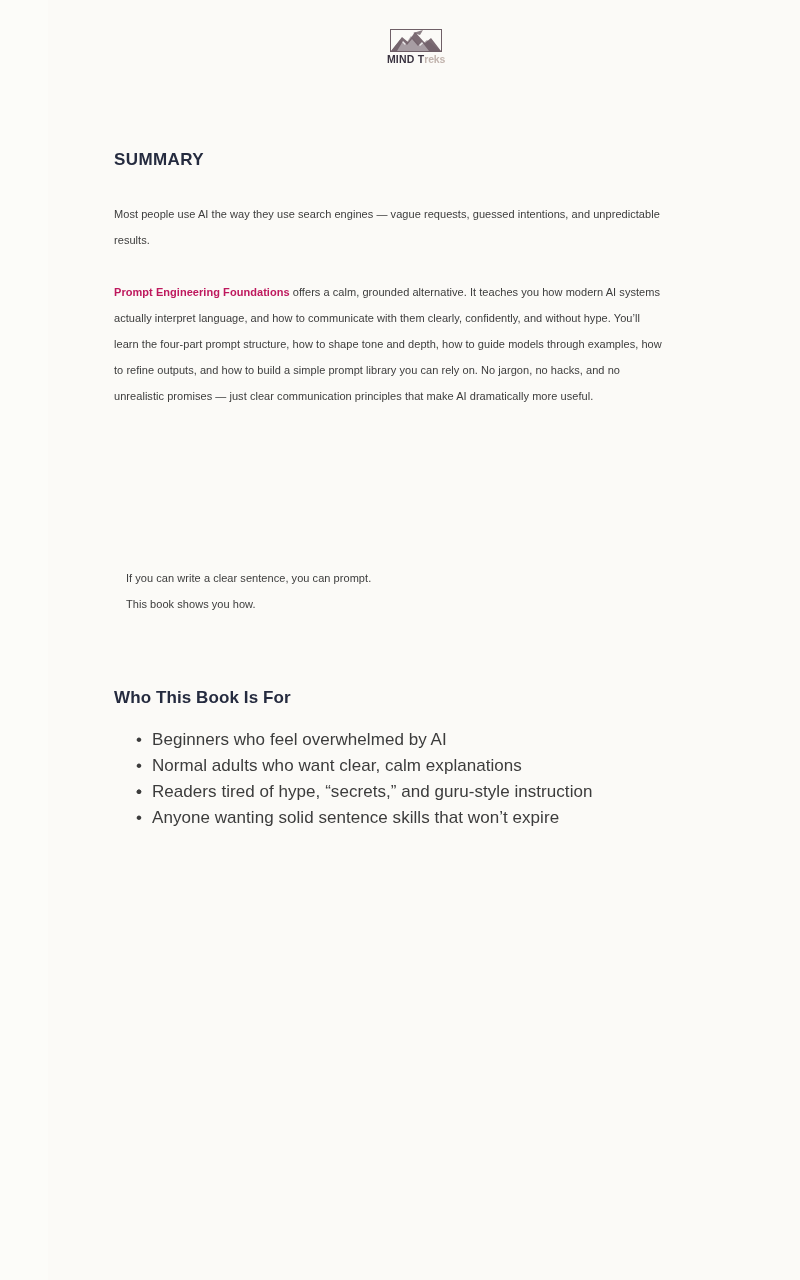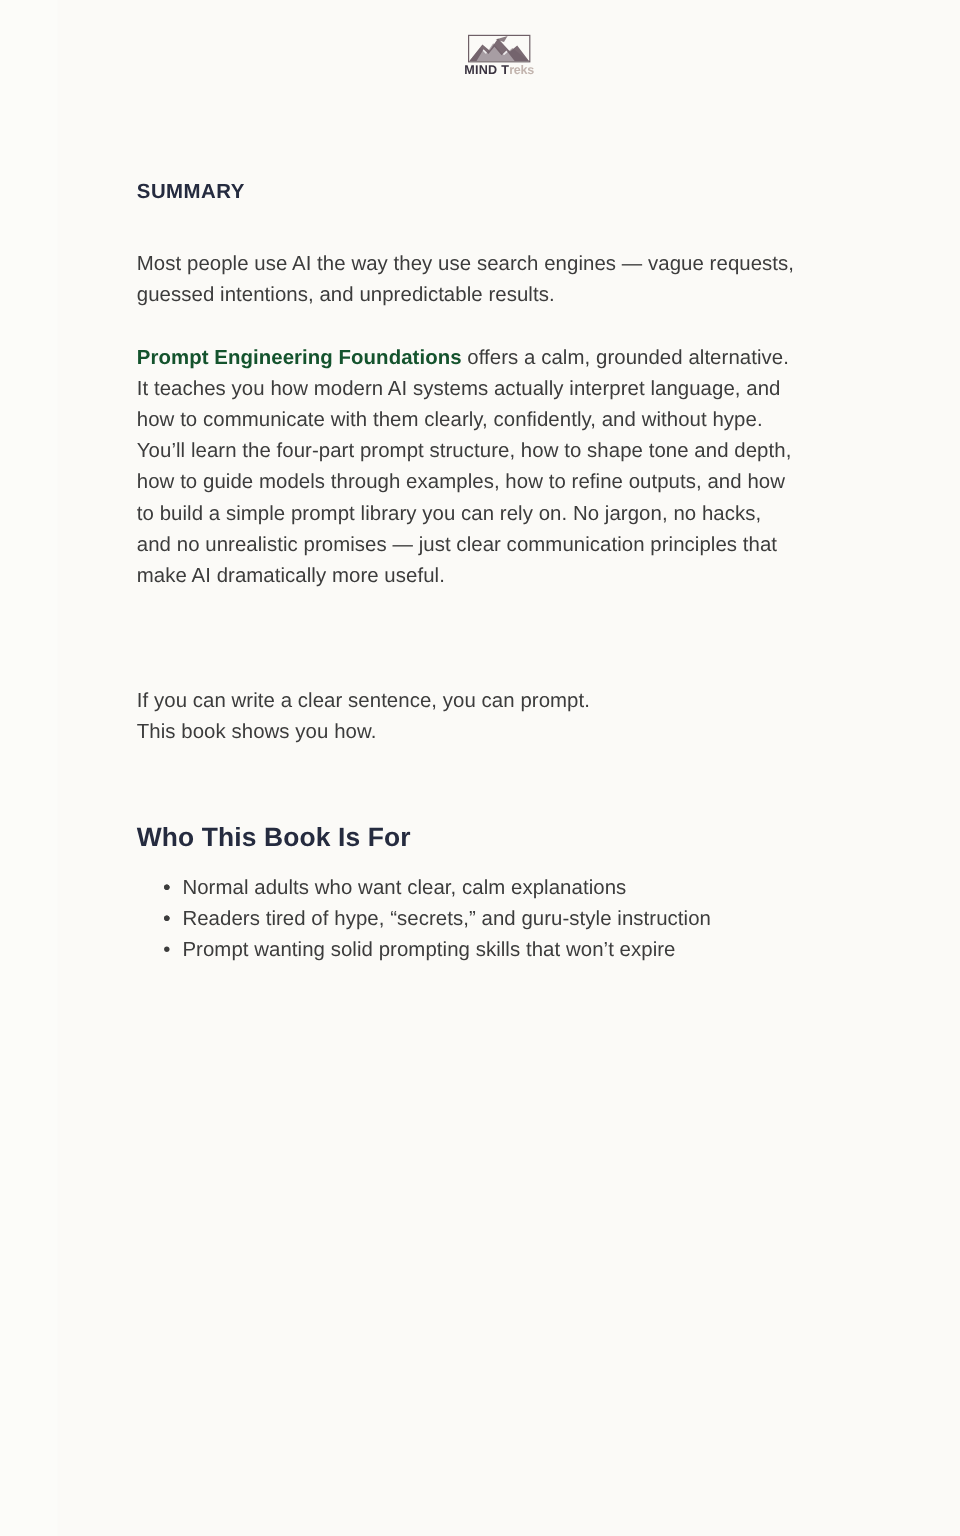--- a/index.html
+++ b/index.html
@@ -106,37 +106,37 @@
     line-height: 28px;
     font-weight: 700;
     letter-spacing: 0.4px;
     color: #252b3f;
   }
 
   .para {
     position: absolute;
     left: 0;
     width: 550px;
-    font-size: 17px;
+    font-size: 11px;
     line-height: 26px;
     color: #3c3c3c;
     letter-spacing: 0.05px;
   }
-  .para strong { font-weight: 700; color: #14532d; }
+  .para strong { font-weight: 700; color: #be185d; }
 
   #para-intro { top: 190px; }
   #para-main  { top: 268px; }
-  #para-close { top: 554px; }
+  #para-close { top: 554px; margin-left: 12px; }
 
   h2.sub-title {
     margin: 0;
     position: absolute;
     top: 684px;
     left: 0;
-    font-size: 22px;
+    font-size: 17px;
     line-height: 28px;
     font-weight: 700;
     letter-spacing: 0.1px;
     color: #252b3f;
   }
 
   ul.audience {
     position: absolute;
     top: 727px;
     left: 14px;
@@ -189,21 +189,21 @@
 
     <p class="para" id="para-intro">Most people use AI the way they use search engines — vague requests, guessed intentions, and unpredictable results.</p>
 
     <p class="para" id="para-main"><strong>Prompt Engineering Foundations</strong><span> offers a calm, grounded alternative. It teaches you how modern AI systems actually interpret language, and how to communicate with them clearly, confidently, and without hype. You’ll learn the four-part prompt structure, how to shape tone and depth, how to guide models through examples, how to refine outputs, and how to build a simple prompt library you can rely on. No jargon, no hacks, and no unrealistic promises — just clear communication principles that make AI dramatically more useful.</span></p>
 
     <p class="para" id="para-close"><span>If you can write a clear sentence, you can prompt.</span><br><span>This book shows you how.</span></p>
 
     <h2 class="sub-title">Who This Book Is For</h2>
 
     <ul class="audience">
-      <li><span class="bullet">•</span></li>
+      <li><span class="bullet">•</span><span>Beginners who feel overwhelmed by AI</span></li>
       <li><span class="bullet">•</span><span>Normal adults who want clear, calm explanations</span></li>
       <li><span class="bullet">•</span></li>
       <li><span class="bullet">•</span><span>Readers tired of hype, “secrets,” and guru-style instruction</span></li>
-      <li><span class="bullet">•</span><span>Prompt wanting solid prompting skills that won’t expire</span></li>
+      <li><span class="bullet">•</span><span>Anyone wanting solid sentence skills that won’t expire</span></li>
     </ul>
 
   </div>
 </div>
 
 </body></html>

